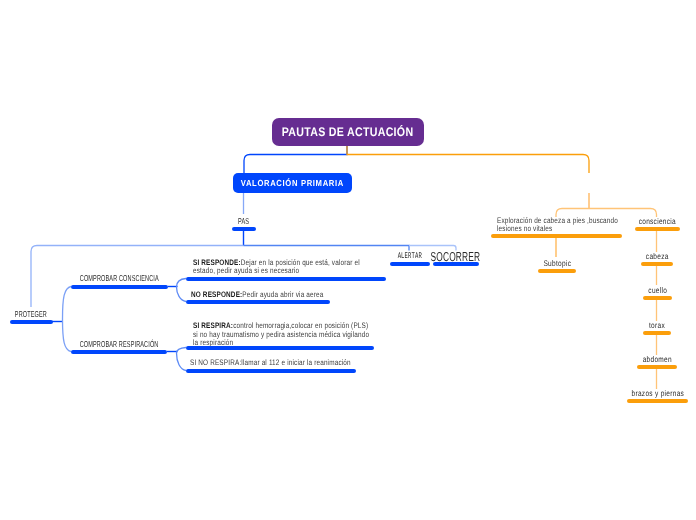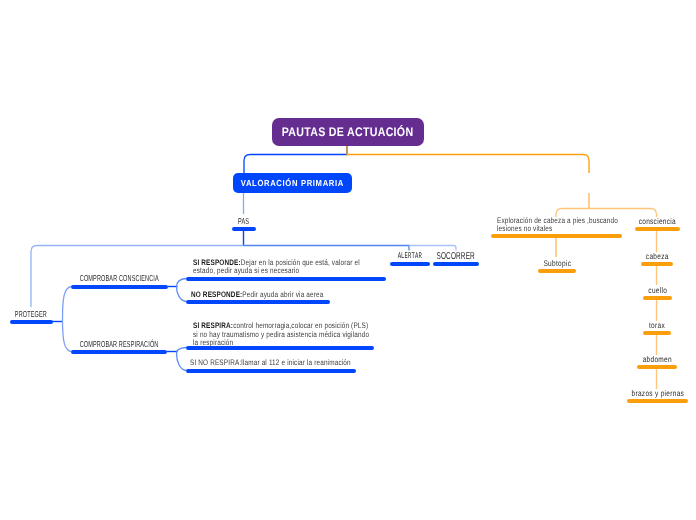--- a/index.html
+++ b/index.html
@@ -84,21 +84,21 @@
     <div class="bar" style="left:0;top:11px;width:43px;background:#0046fc;"></div>
   </div>
 
   <div class="leaf" style="left:390px;top:251px;width:39px;">
     <div class="cap txtcol" style="font-size:8.6px;letter-spacing:0.2px;font-family:Liberation Mono, monospace;">
       <i>ALERTAR</i></div>
     <div class="bar" style="left:0;top:11px;width:40px;background:#0046fc;"></div>
   </div>
 
   <div class="leaf" style="left:433px;top:251px;width:45px;">
-    <div class="cap txtcol" style="font-size:10px;letter-spacing:0.2px;">
+    <div class="cap txtcol" style="font-size:13px;letter-spacing:0.2px;">
       <i>SOCORRER</i></div>
     <div class="bar" style="left:0;top:11px;width:46px;background:#0046fc;"></div>
   </div>
 
   <div class="leaf" style="left:71px;top:273px;width:97px;">
     <div class="cap txtcol" style="font-size:8.6px;letter-spacing:0.2px;">
       <i>COMPROBAR CONSCIENCIA</i></div>
     <div class="bar" style="left:0;top:12px;width:97px;background:#0046fc;"></div>
   </div>
 

